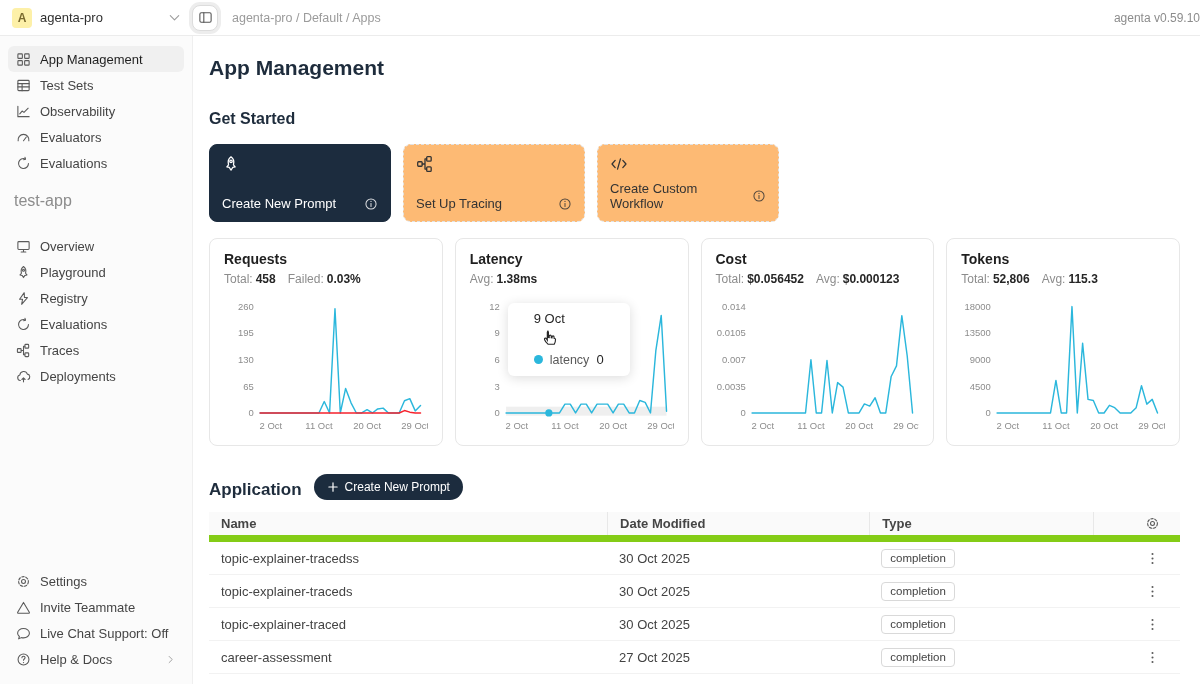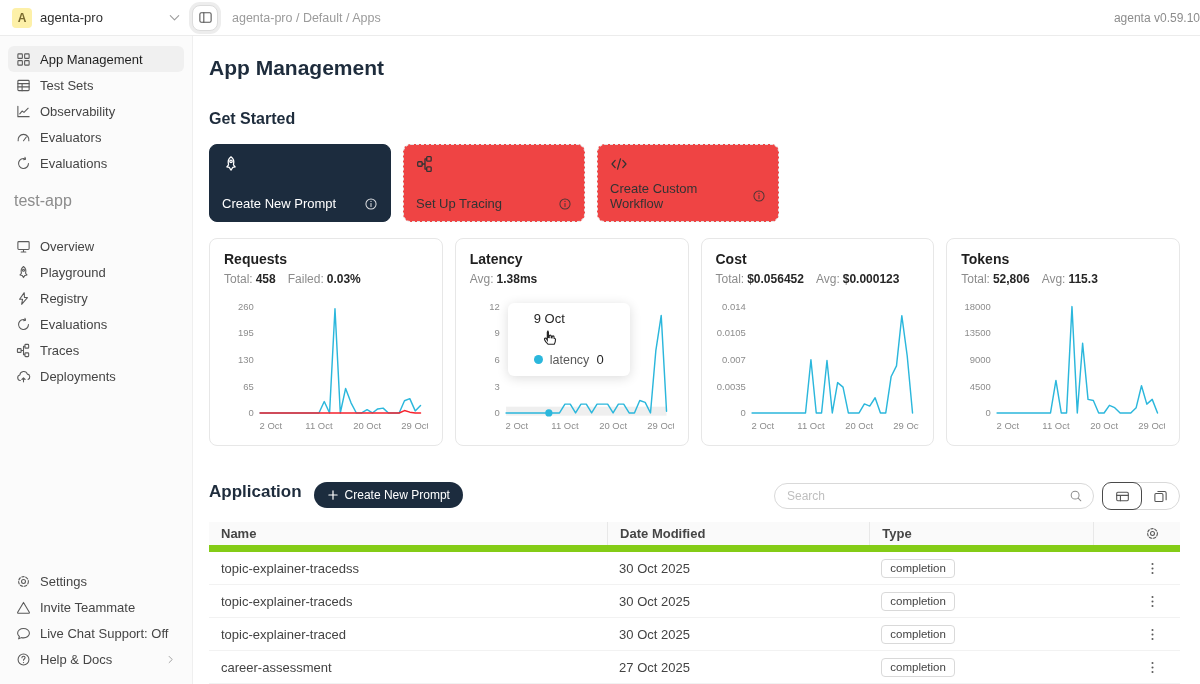--- a/index.html
+++ b/index.html
@@ -32,21 +32,21 @@
   .side-label { font-size:16px; color:#8c8c8c; margin:16px 0 23px 6px; }
   .side-bottom { margin-top:auto; }
   .side-item .chev-r { margin-left:auto; color:#8c8c8c; }
 
   .main { flex:1; padding:14px 20px 0 16px; overflow:hidden; }
   .page-title { font-size:21px; font-weight:600; color:#1e2c3c; margin-top:6px; }
   .section-heading { font-size:16px; font-weight:600; color:#1e2c3c; margin-top:30px; }
 
   
   .gs-cards { display:flex; gap:12px; margin-top:16px; }
-  .gs-card { width:182px; height:78px; border:1px dashed #e2e2e2; border-radius:8px; background:#ef4444;
+  .gs-card { width:182px; height:78px; border:1px dashed #e2e2e2; border-radius:8px; background:#fdba74;
     padding:10px 12px; display:flex; flex-direction:column; justify-content:space-between; cursor:pointer; color:#333; }
   .gs-card.dark { background:#1c2c3e; border:1px solid #1c2c3e; color:#fff; }
   .gs-card .icon { width:18px; height:18px; }
   .gs-bottom { display:flex; align-items:center; justify-content:space-between; font-size:13px; font-weight:500; }
   .gs-bottom .icon { width:14px; height:14px; opacity:.85; }
 
   
   .metric-row { display:flex; gap:12px; margin-top:16px; }
   .metric-card { flex:1; height:208px; border:1px solid #e7e7e7; border-radius:8px; background:#fff;
     padding:12px 14px 8px; position:relative; }
@@ -57,21 +57,21 @@
 
   .chart-tooltip { position:absolute; left:52px; top:64px; width:122px; background:#fff;
     border-radius:6px; box-shadow:0 2px 12px rgba(0,0,0,.14); padding:8px 26px 9px; z-index:3; }
   .tt-title { font-size:13px; color:#262626; }
   .tt-row { display:flex; align-items:center; gap:7px; margin-top:26px; font-size:12.5px; color:#595959; }
   .tt-dot { width:9px; height:9px; border-radius:50%; background:#2bb7dc; flex:none; }
   .tt-value { margin-left:auto; color:#262626; font-size:13px; }
   .cursor-icon { position:absolute; left:32px; top:26px; width:18px; height:18px; }
 
   
-  .app-header { display:flex; align-items:flex-start; margin-top:36px; }
+  .app-header { display:flex; align-items:flex-end; margin-top:28px; }
   .app-title { font-size:17px; font-weight:600; color:#1e2c3c; }
   .create-btn { margin-left:12px; height:26px; background:#1c2c3e; color:#fff; border:none;
     border-radius:14px; padding:0 13px; font-size:12px; display:flex; align-items:center; gap:6px;
     cursor:pointer; font-family:inherit; }
   .create-btn .icon { width:12px; height:12px; stroke-width:1.6; }
   .header-right { margin-left:auto; display:flex; align-items:center; gap:8px; }
   .search-box { width:320px; height:26px; border:1px solid #d9d9d9; border-radius:14px;
     display:flex; align-items:center; padding:0 10px 0 12px; background:#fff; }
   .search-box input { flex:1; border:none; outline:none; font-size:12px; background:transparent;
     color:#333; font-family:inherit; }
@@ -384,43 +384,20 @@
     </div>
 
     <div class="app-header">
       <span class="app-title">Application</span>
       <button class="create-btn">
         <svg class="icon" viewBox="0 0 16 16">
             <path d="M8 2.5v11M2.5 8h11"></path>
           </svg>
         <span>Create New Prompt</span>
       </button>
-      <div class="header-right">
-        <div class="search-box">
-          <input placeholder="Search" style="">
-          <svg class="icon" viewBox="0 0 16 16">
-              <circle cx="7" cy="7" r="4.5"></circle>
-              <path d="M10.5 10.5l3 3"></path>
-            </svg>
-        </div>
-        <div class="view-toggle">
-          <div class="seg selected">
-            <svg class="icon" viewBox="0 0 16 16">
-                <rect x="1.8" y="3.5" width="12.4" height="9" rx="1.2"></rect>
-                <path d="M1.8 6.8h12.4M5.8 6.8v5.7"></path>
-              </svg>
-          </div>
-          <div class="seg">
-            <svg class="icon" viewBox="0 0 16 16">
-                <rect x="2" y="4.8" width="8.6" height="8.6" rx="1.2"></rect>
-                <path d="M5.2 2.6h7.2a1.6 1.6 0 0 1 1.6 1.6v7.2"></path>
-              </svg>
-          </div>
-        </div>
-      </div>
     </div>
 
     <div class="apps-table">
       <div class="t-head">
         <span class="col-name">Name</span>
         <span class="col-date">Date Modified</span>
         <span class="col-type">Type</span>
         <span class="col-actions">
           <button class="gear-btn">
             <svg class="icon" viewBox="0 0 16 16">

